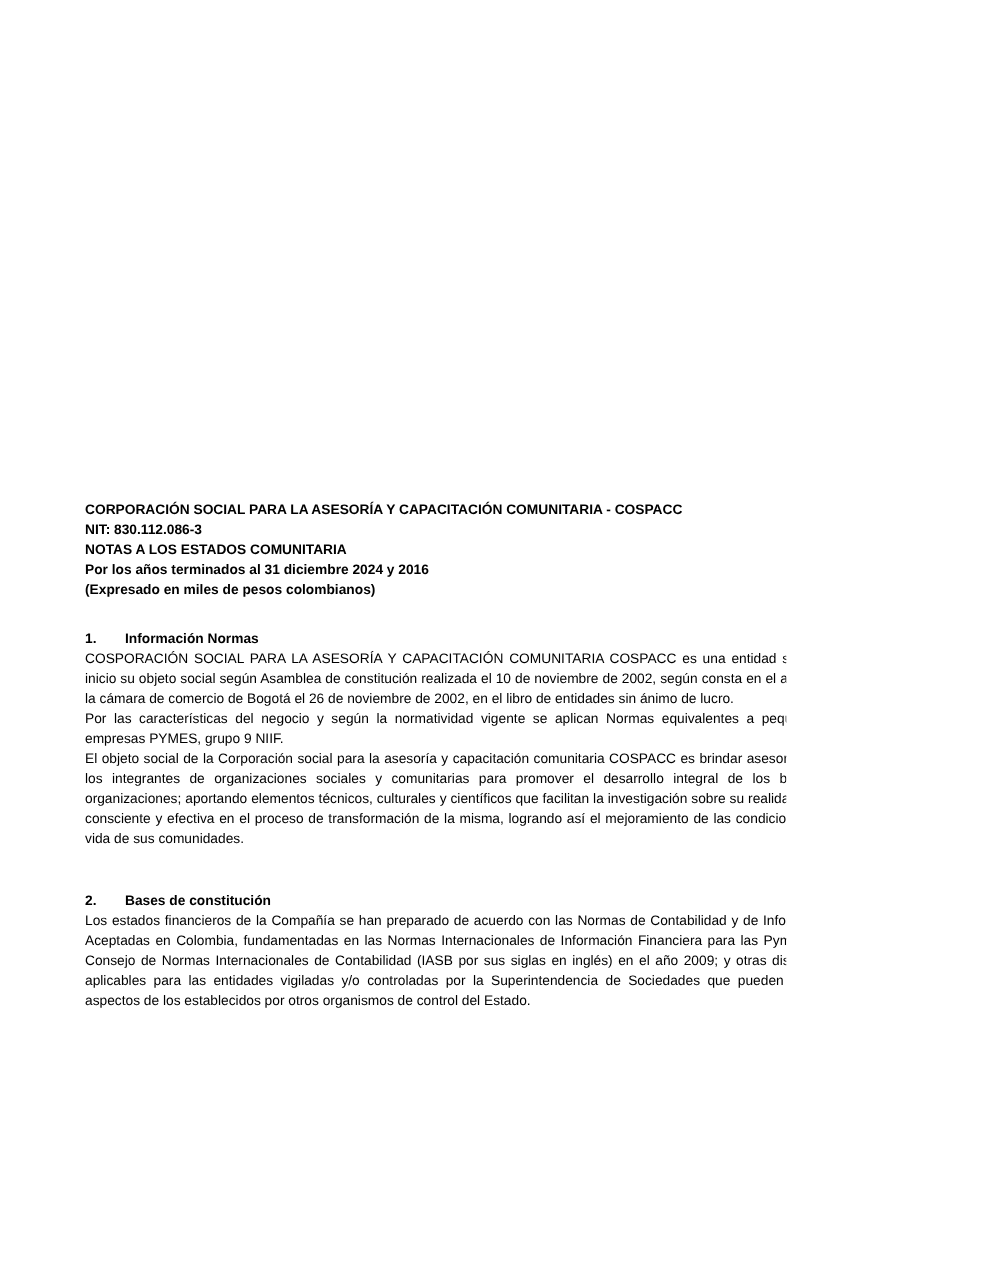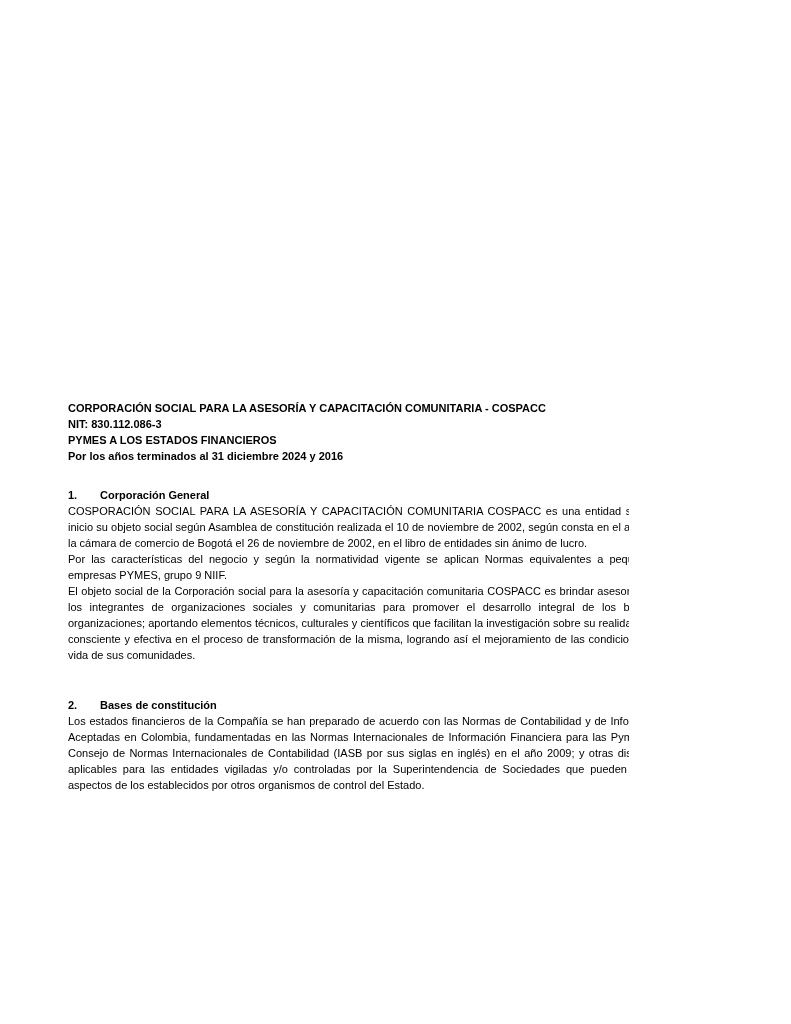--- a/index.html
+++ b/index.html
@@ -53,28 +53,29 @@
 </style>
 </head>
 <body>
 
 <div class="page">
   <div class="content">
 
     <div class="doc-header">
       <div class="hline">CORPORACIÓN SOCIAL PARA LA ASESORÍA Y CAPACITACIÓN COMUNITARIA - COSPACC</div>
       <div class="hline">NIT: 830.112.086-3</div>
-      <div class="hline">PYMES A LOS ESTADOS FINANCIEROS</div>
+      <div class="hline">NOTAS A LOS ESTADOS COMUNITARIA</div>
       <div class="hline">Por los años terminados al 31 diciembre 2024 y 2016</div>
+      <div class="hline">(Expresado en miles de pesos colombianos)</div>
     </div>
 
     <section>
       <div class="sec-heading h-sec1">
         <span class="sec-num">1.</span>
-        <span class="sec-title">Corporación General</span>
+        <span class="sec-title">Información Normas</span>
       </div>
       <p class="body-par p-1-0">COSPORACIÓN SOCIAL PARA LA ASESORÍA Y CAPACITACIÓN COMUNITARIA COSPACC es una entidad sin ánimo de lucro, inicio su objeto social según Asamblea de constitución realizada el 10 de noviembre de 2002, según consta en el acta 001, inscrita en la cámara de comercio de Bogotá el 26 de noviembre de 2002, en el libro de entidades sin ánimo de lucro.</p>
       <p class="body-par p-1-1">Por las características del negocio y según la normatividad vigente se aplican Normas equivalentes a pequeñas y medianas empresas PYMES, grupo 9 NIIF.</p>
       <p class="body-par p-1-2">El objeto social de la Corporación social para la asesoría y capacitación comunitaria COSPACC es brindar asesoría y capacitación a los integrantes de organizaciones sociales y comunitarias para promover el desarrollo integral de los beneficiarios y sus organizaciones; aportando elementos técnicos, culturales y científicos que facilitan la investigación sobre su realidad y la participación consciente y efectiva en el proceso de transformación de la misma, logrando así el mejoramiento de las condiciones y la calidad de vida de sus comunidades.</p>
     </section>
 
     <section>
       <div class="sec-heading h-sec2">
         <span class="sec-num">2.</span>
         <span class="sec-title">Bases de constitución</span>

